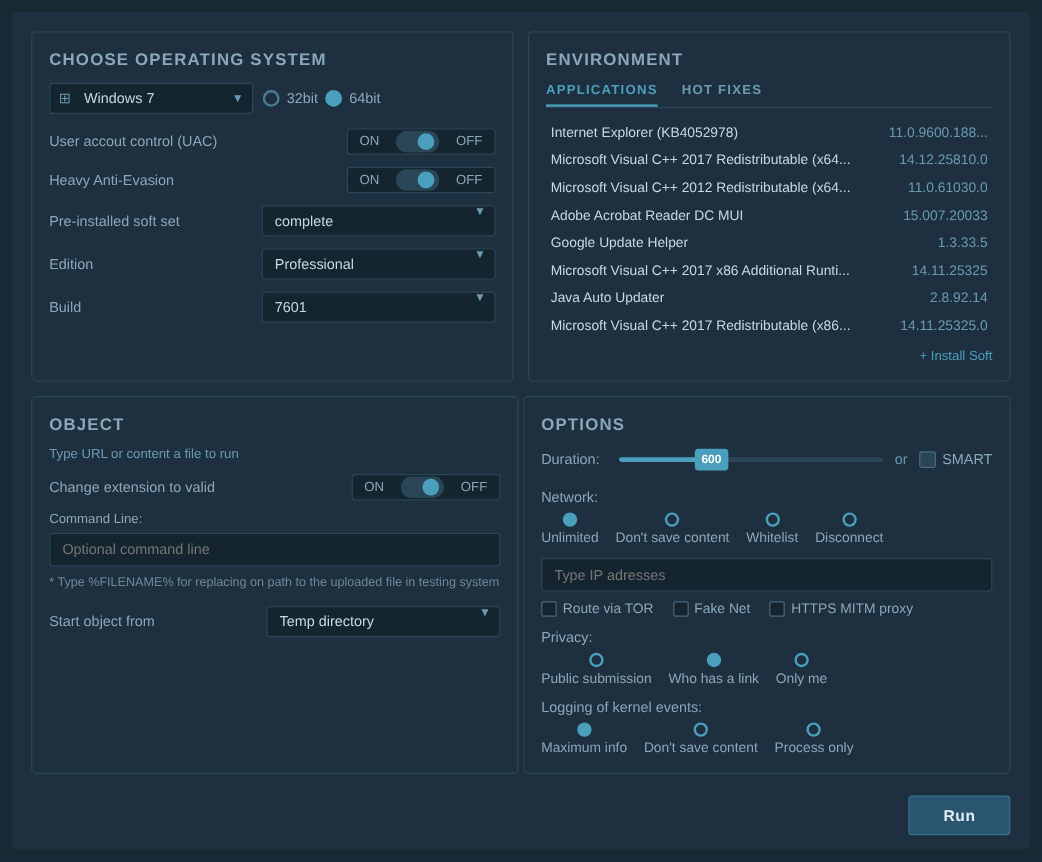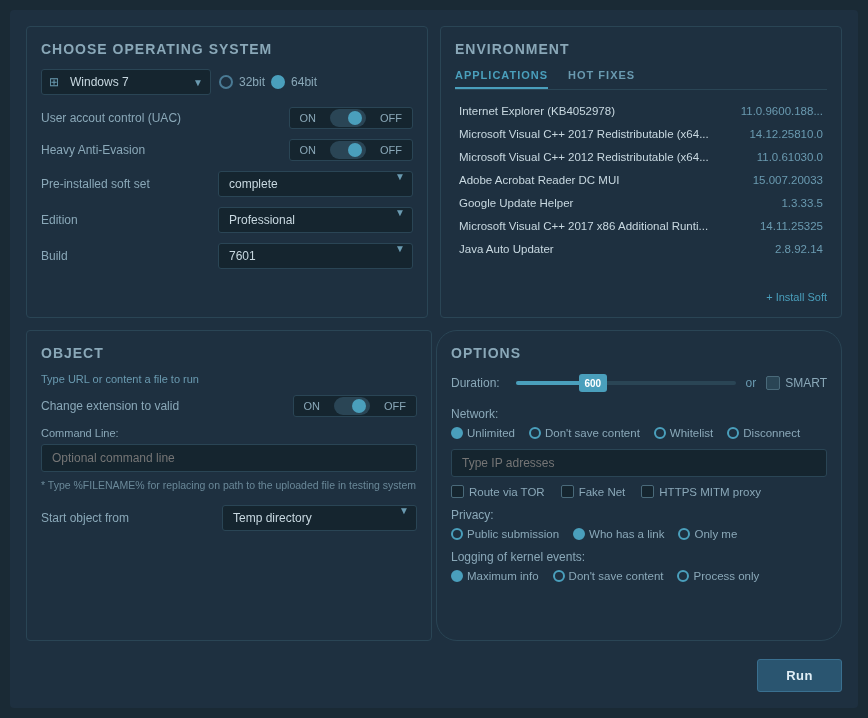--- a/index.html
+++ b/index.html
@@ -274,21 +274,20 @@
     }
     .cmd-hint {
       font-size: 10.5px;
       color: #6a8898;
       margin-bottom: 12px;
       line-height: 1.4;
     }
     
     .options-panel {
       flex: 1;
-      border-radius: 21px;
     }
     .duration-row {
       display: flex;
       align-items: center;
       gap: 10px;
       margin-bottom: 14px;
     }
     .duration-label {
       font-size: 12px;
       color: #8aa8b8;
@@ -363,20 +362,21 @@
       gap: 14px;
       flex-wrap: wrap;
     }
     .radio-item {
       display: flex;
       align-items: center;
       gap: 4px;
       font-size: 11.5px;
       color: #8aa8b8;
       cursor: pointer;
+      flex-direction: column;
     }
     .radio-circle {
       width: 12px;
       height: 12px;
       border-radius: 50%;
       border: 2px solid #4a9fbc;
       display: inline-block;
     }
     .radio-circle.active {
       background: #4a9fbc;
@@ -547,20 +547,24 @@
             <span class="app-name">Google Update Helper</span>
             <span class="app-version">1.3.33.5</span>
           </div>
           <div class="app-row">
             <span class="app-name">Microsoft Visual C++ 2017 x86 Additional Runti...</span>
             <span class="app-version">14.11.25325</span>
           </div>
           <div class="app-row">
             <span class="app-name">Java Auto Updater</span>
             <span class="app-version">2.8.92.14</span>
+          </div>
+          <div class="app-row">
+            <span class="app-name">Microsoft Visual C++ 2017 Redistributable (x86...</span>
+            <span class="app-version">14.11.25325.0</span>
           </div>
         </div>
       <div class="install-soft-link">+ Install Soft</div>
     </div>
   </div>
 
   <div class="bottom-row">
 
     <div class="panel object-panel">
       <div class="panel-title">OBJECT</div>

